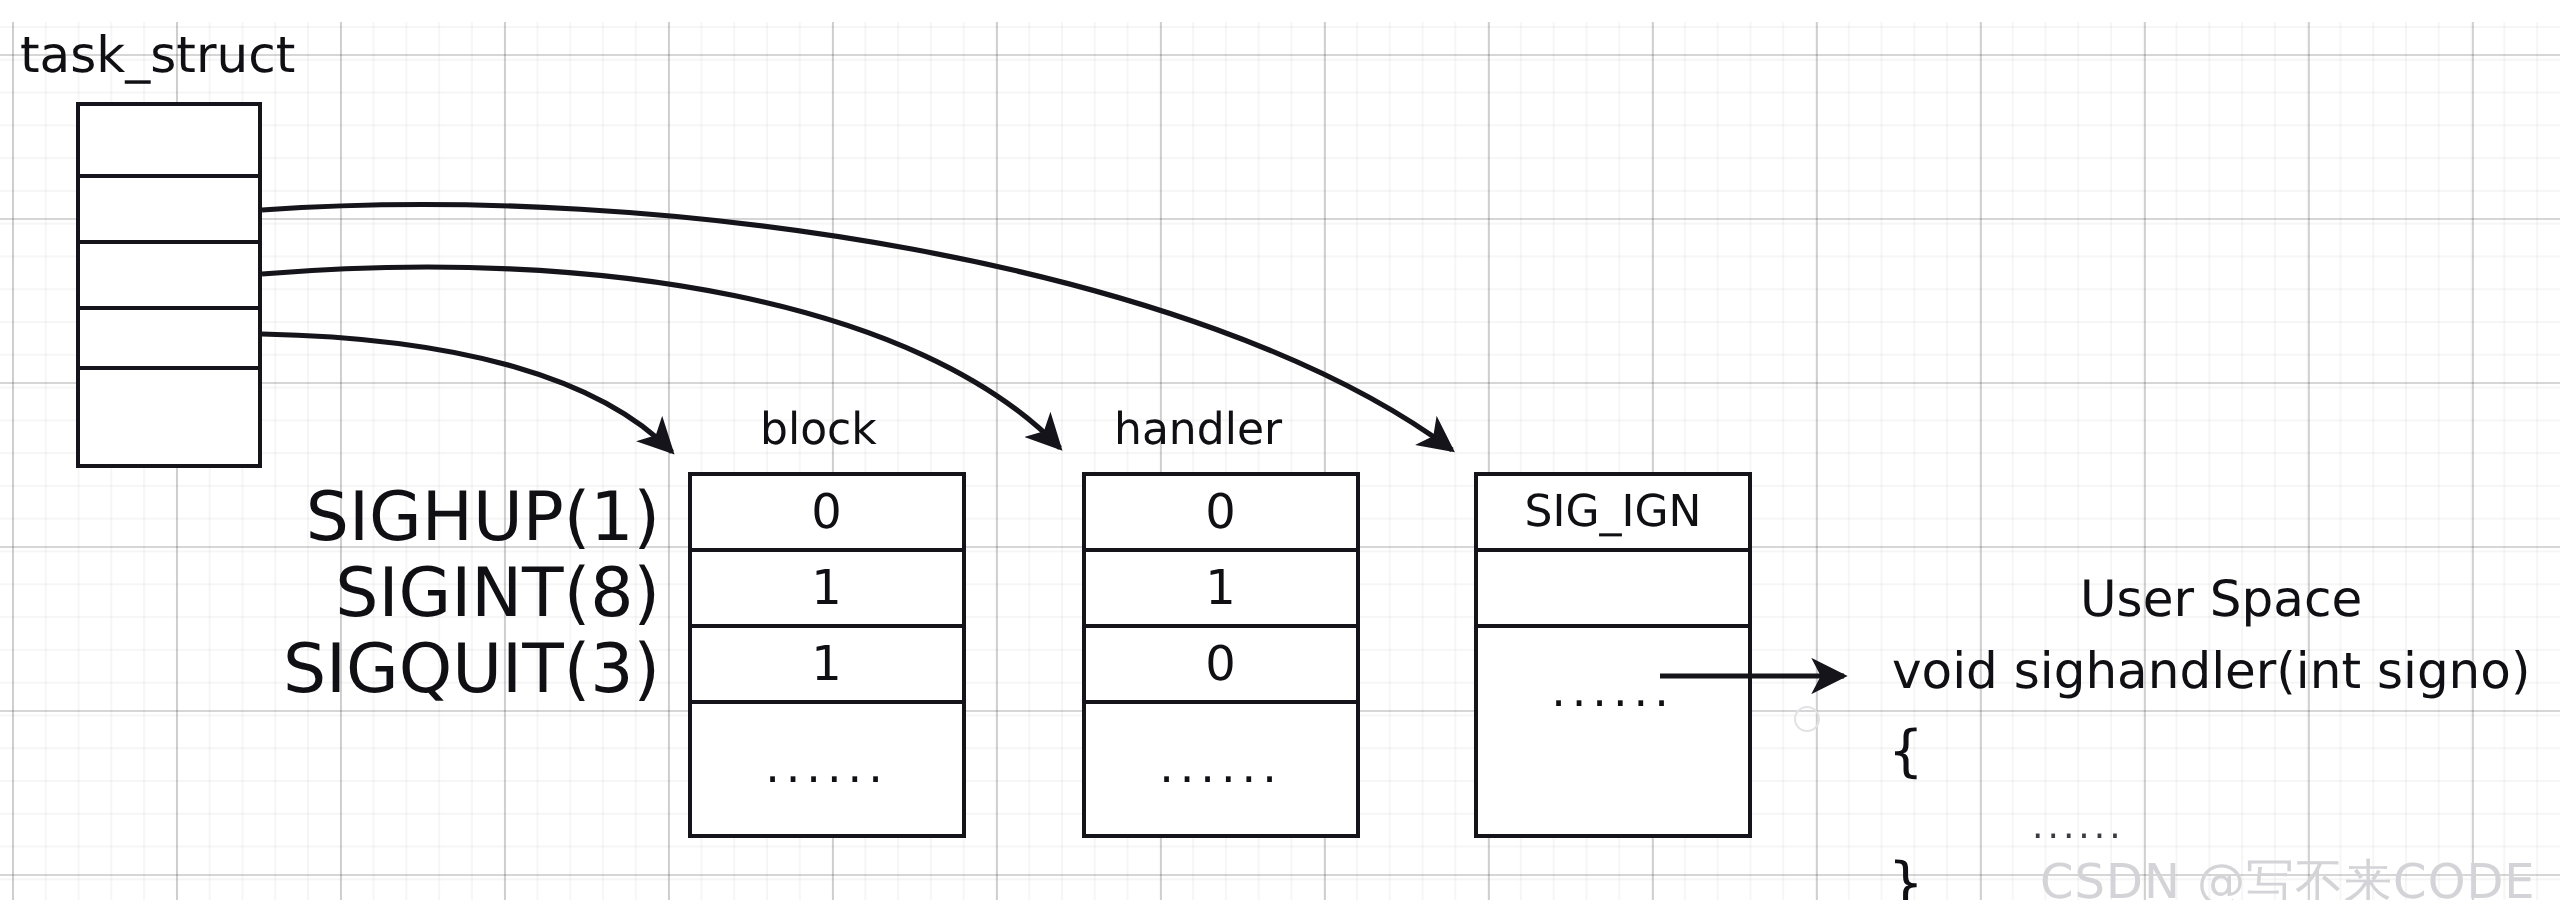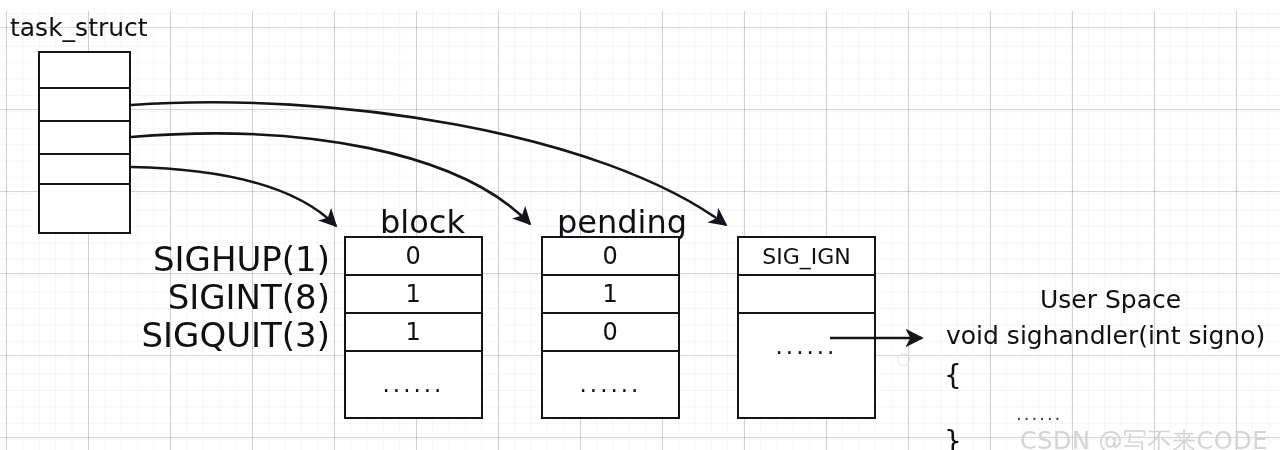--- a/index.html
+++ b/index.html
@@ -78,21 +78,21 @@
   }
   .sig-table .cell.small { font-size: 22px; letter-spacing: 0px; }
   .sig-table .cell.empty { color: transparent; }
 
   #table-block { left: 344px; }
   #table-pending { left: 541px; }
   #table-handler { left: 737px; }
 
   .table-title {
     position: absolute;
-    font-size: 32px;
+    font-size: 22px;
     color: #0f0f14;
     white-space: nowrap;
   }
   .sig-name {
     position: absolute;
     right: 0;
     font-size: 34px;
     color: #0f0f14;
     white-space: nowrap;
     text-align: left;
@@ -193,21 +193,21 @@
     <div class="ts-row" style="height:46px"></div>
   </div>
 
   <div id="sig-names">
     <div class="sig-name" style="top:0px">SIGHUP(1)</div>
     <div class="sig-name" style="top:38px">SIGINT(8)</div>
     <div class="sig-name" style="top:76px">SIGQUIT(3)</div>
   </div>
 
   <div class="table-title" style="left:380px; top:192px;">block</div>
-  <div class="table-title" style="left:557px; top:192px;">pending</div>
+  <div class="table-title" style="left:557px; top:192px;">handler</div>
 
   <div class="sig-table" id="table-block">
     <div class="cell">0</div>
     <div class="cell">1</div>
     <div class="cell">1</div>
     <div class="cell tall">......</div>
   </div>
 
   <div class="sig-table" id="table-pending">
     <div class="cell">0</div>

